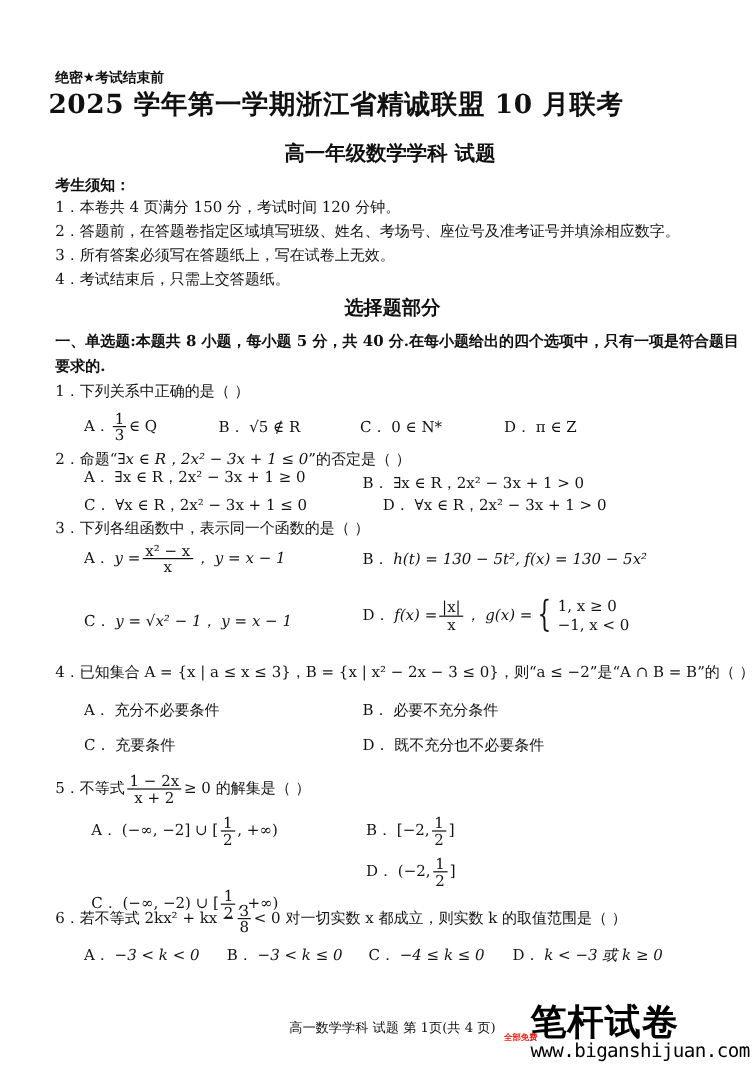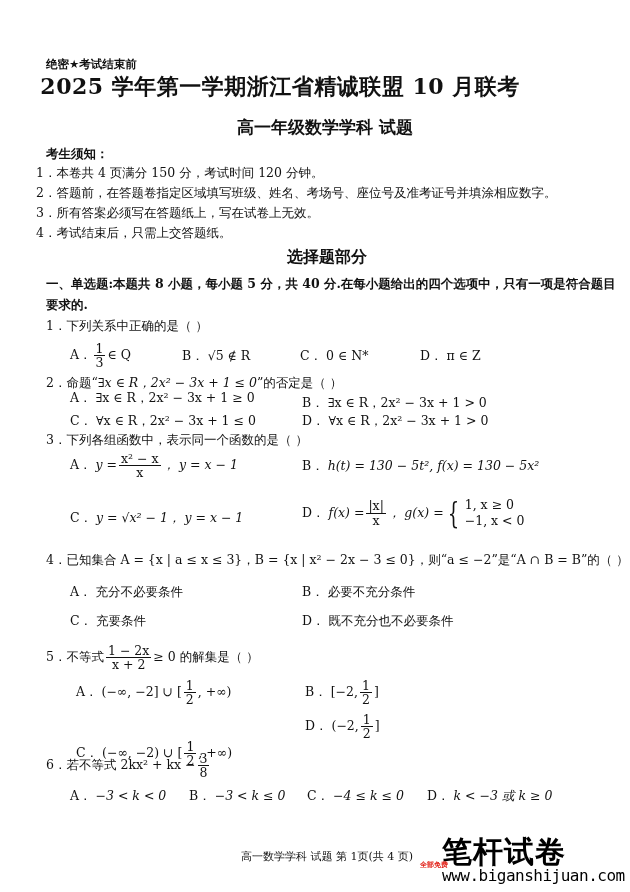--- a/index.html
+++ b/index.html
@@ -7,21 +7,21 @@
     width: 630px; height: 892px; position: relative; overflow: hidden;
     font-family: "DejaVu Serif", "Liberation Serif", serif;
     color: #111;
     font-size: 12.5px;
   }
   .abs { position: absolute; white-space: nowrap; padding-left: 12px; }
   .secret { left: 34px; top: 57px; font-size: 11.5px; font-weight: bold; font-family: "DejaVu Sans", sans-serif; }
   .title { left: 0; width: 536px; text-align: center; top: 72px; font-size: 22px; font-weight: bold; letter-spacing: 0.5px; }
   .subtitle { left: 0; width: 626px; text-align: center; top: 116px; font-size: 17px; font-weight: bold; }
   .notice-h { left: 34px; top: 146px; font-size: 12.5px; font-weight: bold; }
-  .notice { left: 24px; font-size: 12.5px; }
+  .notice { left: 34px; font-size: 12.5px; }
   .section { left: 0; width: 630px; text-align: center; top: 247px; font-size: 16px; font-weight: bold; }
   .instr { left: 34px; width: 570px; top: 273px; font-size: 12.5px; font-weight: bold; line-height: 21px; white-space: normal; }
   .q { left: 34px; font-size: 12.5px; }
   .opt { font-size: 12.5px; }
   i.v { font-style: italic; }
   .frac { display: inline-block; vertical-align: middle; text-align: center; line-height: 1.05; margin: 0 2px; }
   .frac > span { display: block; padding: 0 2px; }
   .frac > span.num { border-bottom: 1px solid #111; }
   .piece { display: inline-block; vertical-align: middle; border-left: 0; line-height: 16px; padding-left: 2px; }
   .brace { display: inline-block; vertical-align: middle; font-size: 30px; line-height: 1; transform: scaleX(0.6); }
@@ -57,21 +57,21 @@
   <div class="abs opt" style="left:170px; top:348px"><span>B．</span> <span>√5 ∉ R</span></div>
   <div class="abs opt" style="left:288px; top:348px"><span>C．</span> <span>0 ∈ N*</span></div>
   <div class="abs opt" style="left:408px; top:348px"><span>D．</span> <span>π ∈ Z</span></div>
 
   <div class="abs q" style="top:375px">
     <span>2．</span><span>命题“</span><i class="v">∃x ∈ R，2x² − 3x + 1 ≤ 0</i><span>”的否定是（    ）</span>
   </div>
   <div class="abs opt" style="left:58px; top:390px"><span>A．</span> <span>∃x ∈ R，2x² − 3x + 1 ≥ 0</span></div>
   <div class="abs opt" style="left:290px; top:395px"><span>B．</span> <span>∃x ∈ R，2x² − 3x + 1 &gt; 0</span></div>
   <div class="abs opt" style="left:58px; top:413px"><span>C．</span> <span>∀x ∈ R，2x² − 3x + 1 ≤ 0</span></div>
-  <div class="abs opt" style="left:290px; top:413px"><span>D．</span> <span>∀x ∈ R，2x² − 3x + 1 &gt; 0</span></div>
+  <div class="abs opt" style="left:307px; top:413px"><span>D．</span> <span>∀x ∈ R，2x² − 3x + 1 &gt; 0</span></div>
 
   <div class="abs q" style="top:432px">
     <span>3．</span><span>下列各组函数中，表示同一个函数的是（    ）</span>
   </div>
   <div class="abs opt" style="left:58px; top:452px">
     <span>A．</span> <i>y =</i><span class="frac"><span class="num">x² − x</span><span>x</span></span><i>，  y = x − 1</i>
   </div>
   <div class="abs opt" style="left:290px; top:458px"><span>B．</span> <i>h(t) = 130 − 5t², f(x) = 130 − 5x²</i></div>
   <div class="abs opt" style="left:58px; top:510px"><span>C．</span> <i>y = √x² − 1，  y = x − 1</i></div>
   <div class="abs opt" style="left:290px; top:497px">
@@ -96,21 +96,21 @@
     <span>B．</span> <span>[−2,</span><span class="frac"><span class="num">1</span><span>2</span></span><span>]</span>
   </div>
   <div class="abs opt" style="left:64px; top:740px">
     <span>C．</span> <span>(−∞, −2) ∪ [</span><span class="frac"><span class="num">1</span><span>2</span></span><span>, +∞)</span>
   </div>
   <div class="abs opt" style="left:293px; top:713px">
     <span>D．</span> <span>(−2,</span><span class="frac"><span class="num">1</span><span>2</span></span><span>]</span>
   </div>
 
   <div class="abs q" style="top:752px">
-    <span>6．</span><span>若不等式 2kx² + kx −</span><span class="frac"><span class="num">3</span><span>8</span></span>
+    <span>6．</span><span>若不等式 2kx² + kx −</span><span class="frac"><span class="num">3</span><span>8</span></span><span>&lt; 0 对一切实数 x 都成立，则实数 k 的取值范围是（    ）</span>
   </div>
   <div class="abs opt" style="left:58px; top:788px"><span>A．</span> <i>−3 &lt; k &lt; 0</i></div>
   <div class="abs opt" style="left:177px; top:788px"><span>B．</span> <i>−3 &lt; k ≤ 0</i></div>
   <div class="abs opt" style="left:295px; top:788px"><span>C．</span> <i>−4 ≤ k ≤ 0</i></div>
   <div class="abs opt" style="left:415px; top:788px"><span>D．</span> <i>k &lt; −3 或 k ≥ 0</i></div>
 
   <div class="abs footer">高一数学学科  试题  第 1页(共 4 页)</div>
 
   <div class="abs brand">笔杆试卷</div>
   <div class="abs brand-free">全部免费</div>

